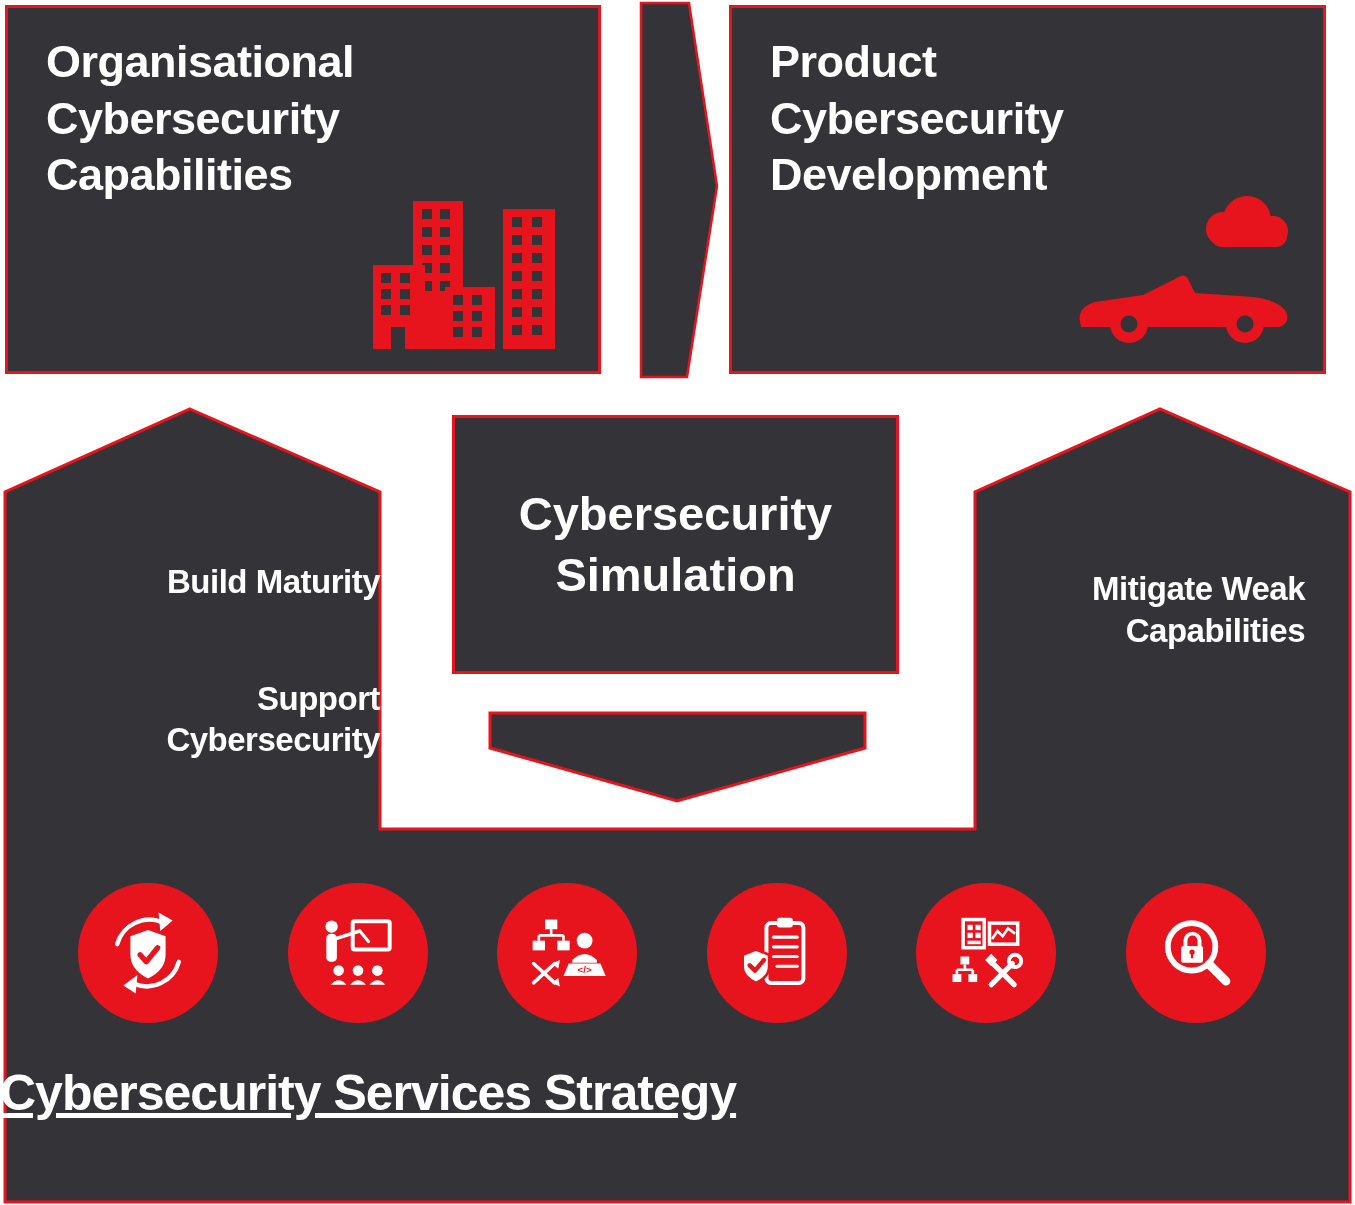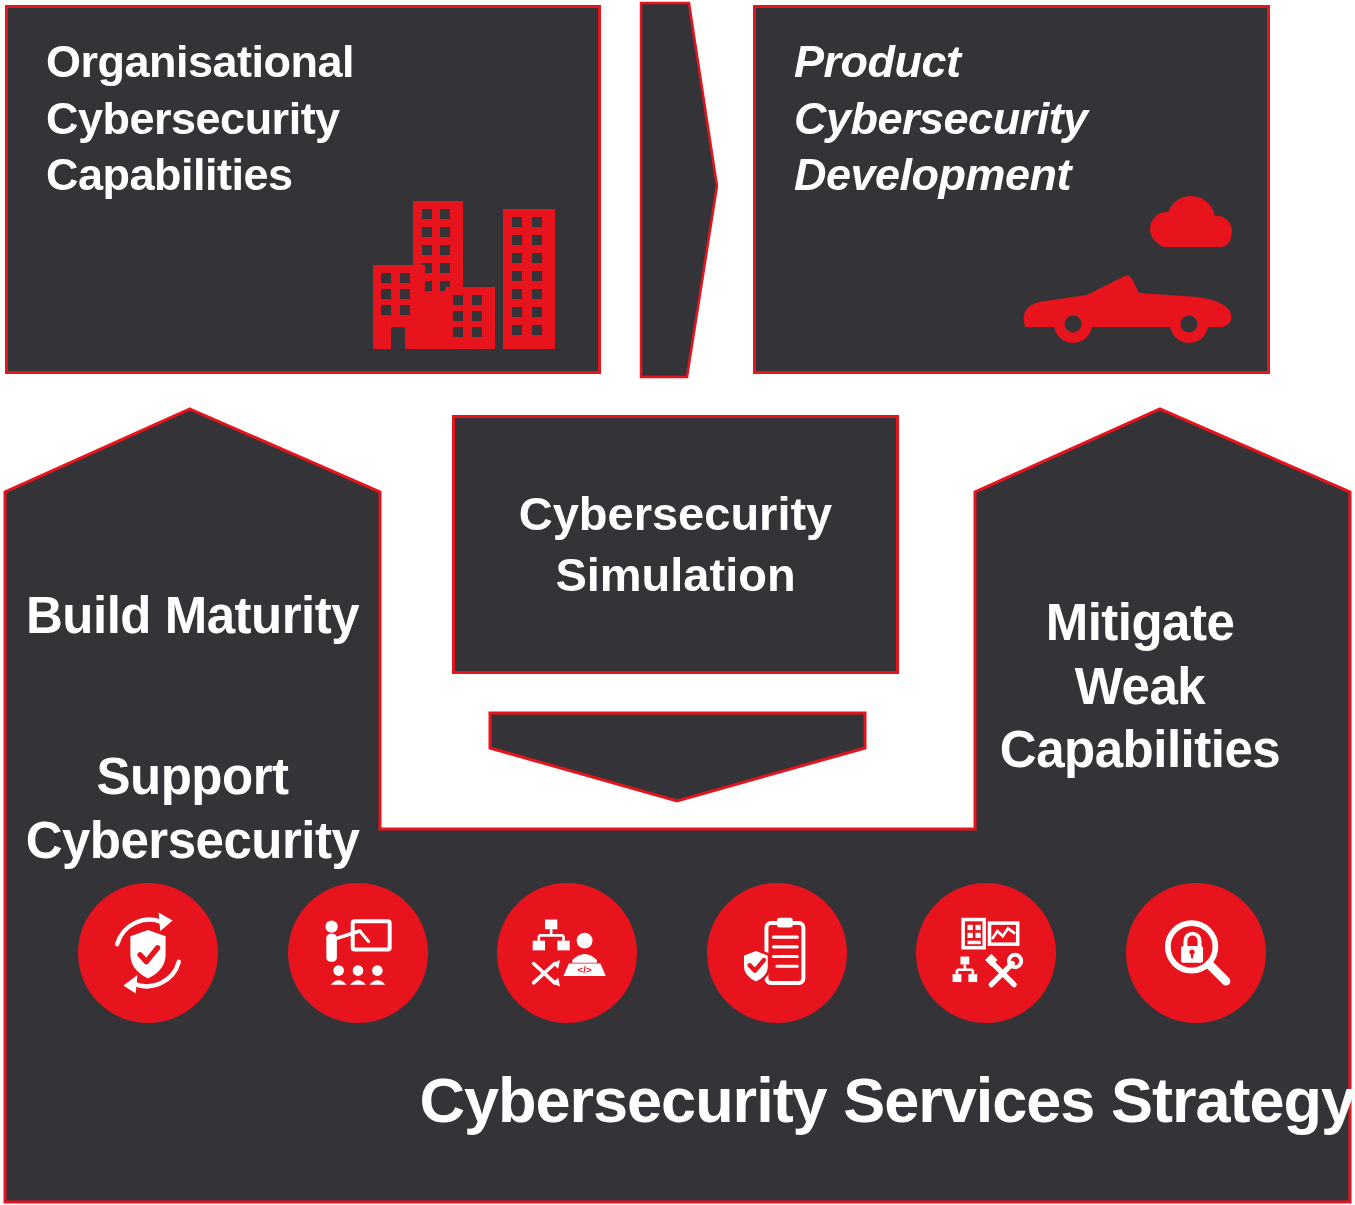--- a/index.html
+++ b/index.html
@@ -7,51 +7,51 @@
   body { font-family:"Liberation Sans", sans-serif; }
   .canvas{
     position:relative; width:1355px; height:1205px; background:#ffffff;
     overflow:hidden; color:#ffffff; font-weight:700;
   }
   .bg{ position:absolute; left:0; top:0; z-index:1; }
   .box{
     position:absolute; background:#343438; border:3px solid #e8141d; z-index:2;
   }
   .box-org{ left:5px; top:5px; width:596px; height:369px; }
-  .box-product{ left:753px; top:5px; width:517px; height:369px;font-style:italic; }
+  .box-product{ left:729px; top:5px; width:597px; height:369px; }
   .box-title{
     font-size:45px; line-height:1.26; white-space:pre-line;
     padding:26px 28px 0 38px; letter-spacing:-0.5px;
   }
   .box-sim{
     left:452px; top:415px; width:447px; height:259px;
     display:flex; align-items:center; justify-content:center;
     text-align:center; font-size:47px; line-height:1.28; white-space:pre-line;
   }
   .corner-icon{ position:absolute; }
   .buildings{ right:30px; bottom:22px; }
   .car-cloud{ right:22px; bottom:12px; }
   .banner{
-    position:absolute; z-index:3; text-align:center; font-size:51px;
+    position:absolute; z-index:3; text-align:right; font-size:33px;
     line-height:1.25; white-space:pre-line; letter-spacing:-0.5px;
   }
   .banner-left{ left:5px; top:520px; width:375px; }
   .banner-left .line1{ margin-bottom:34px; }
   .banner-right{ left:975px; top:527px; width:330px; }
   .services-row{
     position:absolute; left:78px; top:883px; width:1188px; z-index:3;
     display:flex; justify-content:space-between;
   }
   .service-circle{
     width:140px; height:140px; border-radius:50%; background:#e8141d;
     display:flex; align-items:center; justify-content:center;
   }
   .strategy-title{
-    position:absolute; left:0; top:1064px; width:100%; text-align:right;
-    font-size:63px; z-index:3; letter-spacing:-1px;
+    position:absolute; left:0; top:1064px; width:100%; text-align:left;
+    font-size:50px; z-index:3; letter-spacing:-1px;text-decoration:underline;
   }
 </style>
 </head>
 <body>
 
 <div class="canvas">
 
   <svg class="bg" width="1355" height="1205" viewBox="0 0 1355 1205">
 
     <polygon points="190,409 380,492 380,829 975,829 975,492 1160,409 1350,492 1350,1202 5,1202 5,492" fill="#343438" stroke="#e8141d" stroke-width="3"></polygon>

